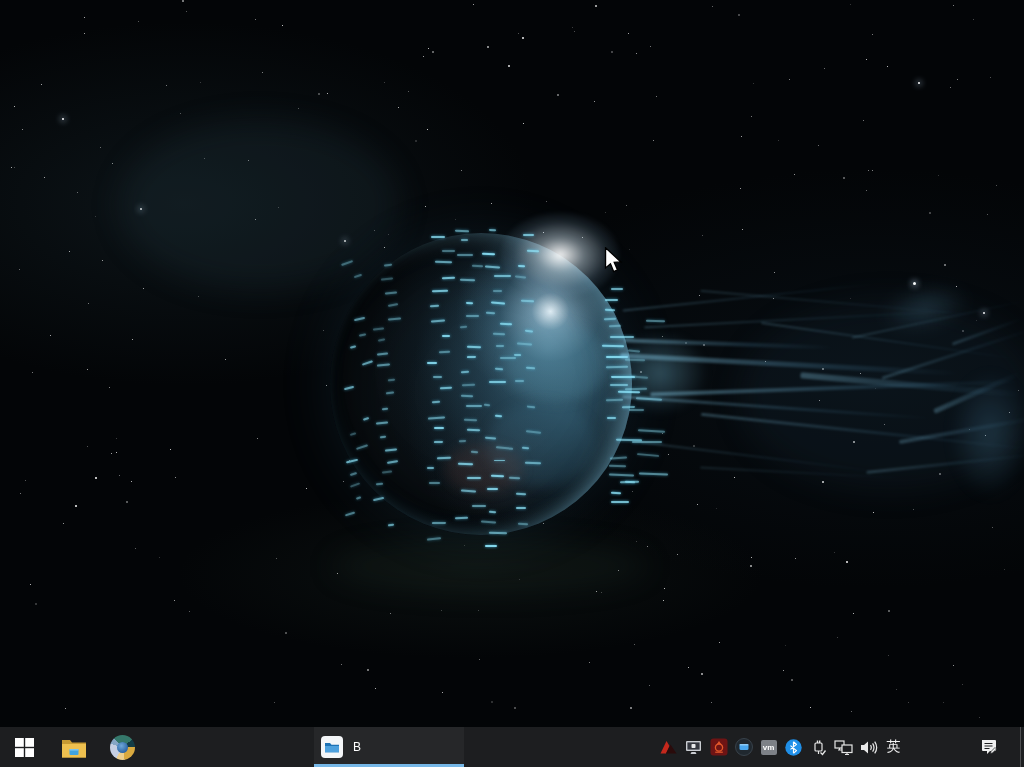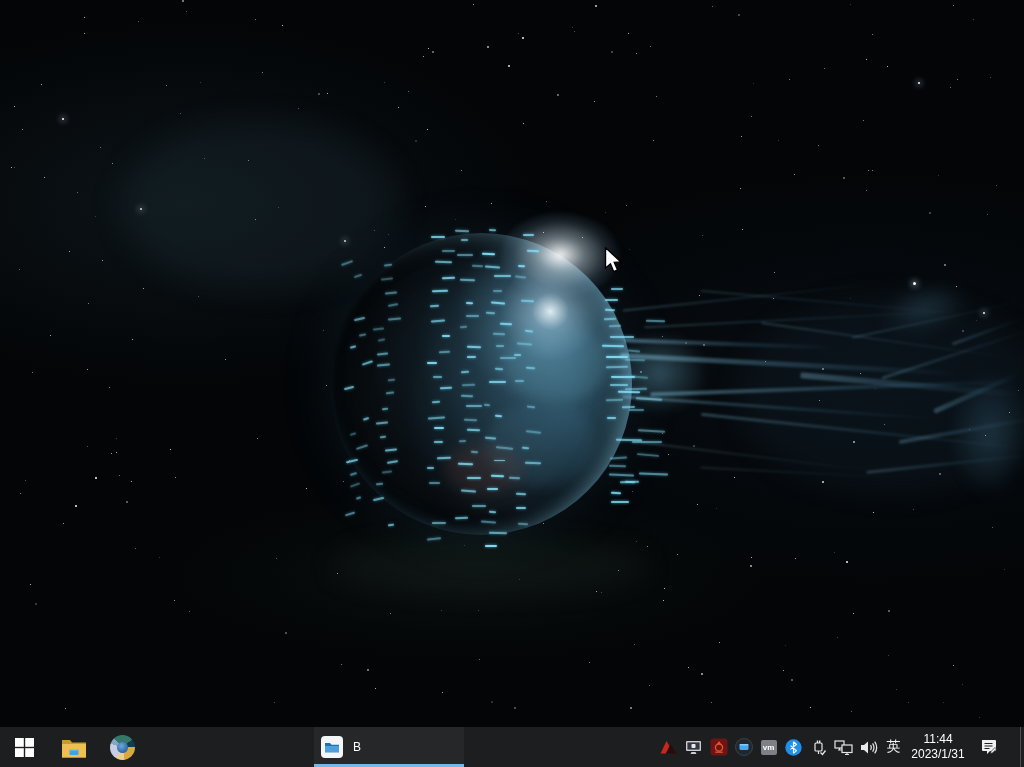--- a/index.html
+++ b/index.html
@@ -626,24 +626,20 @@
       <svg width="18" height="15" viewBox="0 0 18 15">
         <path d="M1,5 h3 l4,-3.6 v12.2 L4,10 H1 Z" fill="#e9e9e9"></path>
         <path d="M10.5,5.2 q1.6,2.3 0,4.6 M12.6,3.4 q2.8,4.1 0,8.2 M14.7,1.6 q4,5.9 0,11.8" stroke="#e9e9e9" stroke-width="1.2" fill="none"></path>
       </svg>
     </div>
     <div class="tray-icon">
       <span class="ime">英</span>
     </div>
   </div>
 
-  <div id="clock">
-    <span>11:44</span>
-    <span>2023/1/31</span>
-  </div>
 
   <div id="action-center">
     <svg width="18" height="18" viewBox="0 0 18 18">
       <path d="M2,2 h13 a1,1 0 0 1 1,1 v9 a1,1 0 0 1 -1,1 h-5 l-3,3 v-3 H3 a1,1 0 0 1 -1,-1 Z" fill="#f0f0f0"></path>
       <path d="M4.5,5.5 h8 M4.5,8 h8 M4.5,10.5 h5" stroke="#1d1e20" stroke-width="1.2"></path>
       <path d="M11,13.5 l4,-4 1.5,1.5 -4,4 -2,0.5 Z" fill="#f0f0f0" stroke="#1d1e20" stroke-width="0.7"></path>
     </svg>
   </div>
 
   <div id="show-desktop"></div>

